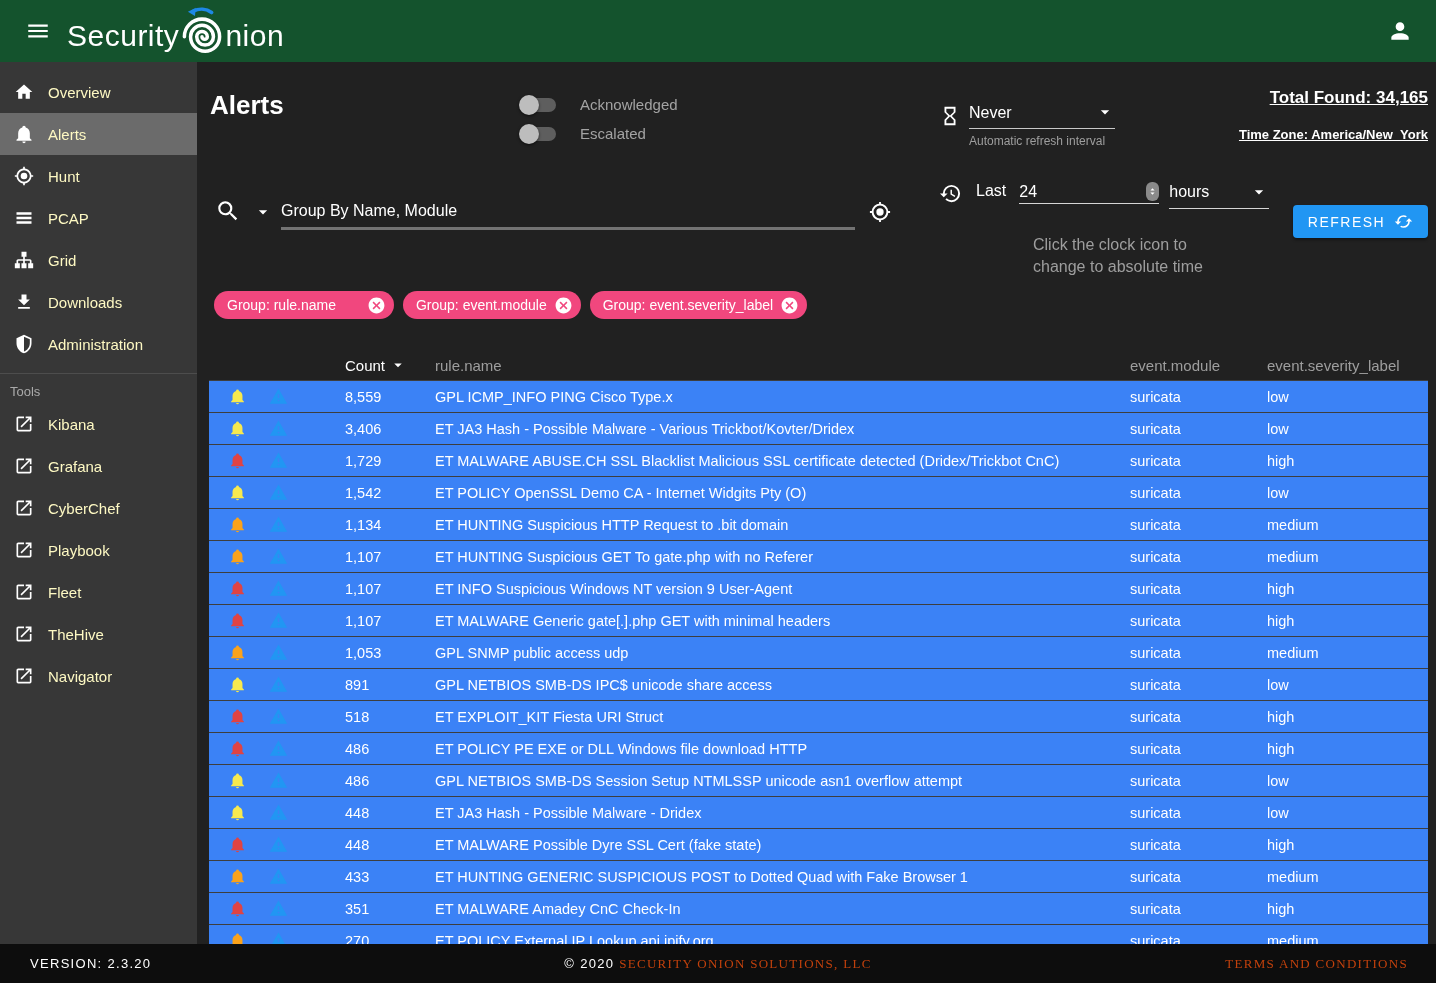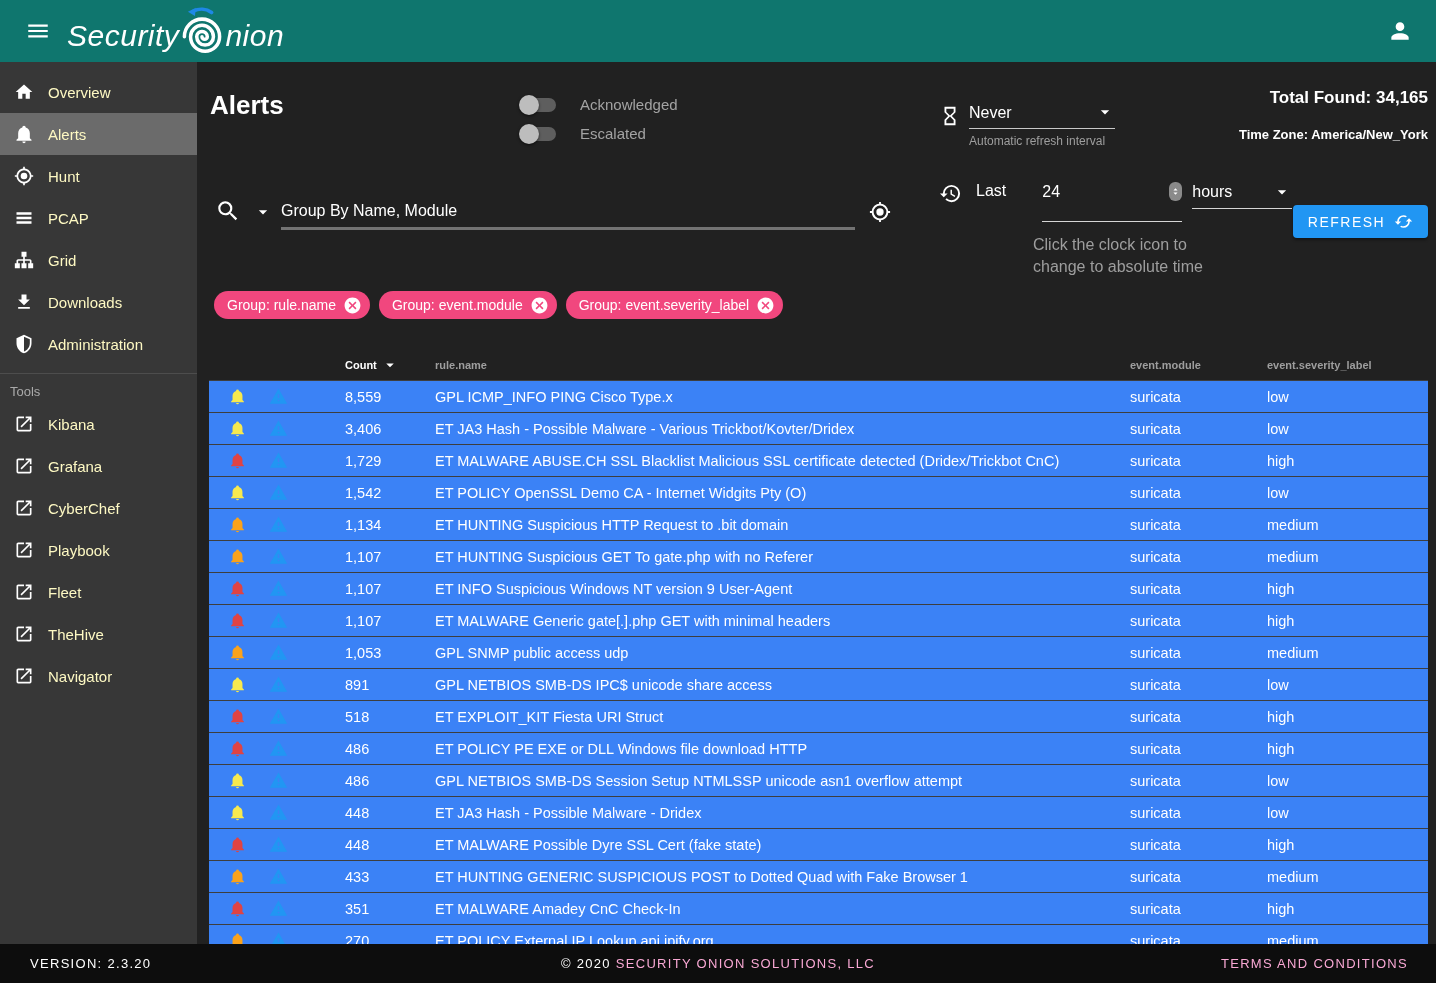--- a/index.html
+++ b/index.html
@@ -7,21 +7,21 @@
   body {
     font-family: "Liberation Sans", sans-serif;
     background: #212121; color: #fff;
     position: relative;
   }
   svg { display:block; }
 
   
   .topbar {
     position: absolute; top:0; left:0; width:1436px; height:62px;
-    background:#0f766e; display:flex; align-items:center; z-index:30;font-style:italic;
+    background:#14532d; display:flex; align-items:center; z-index:30;
   }
   .hamburger { margin-left:14px; width:48px; height:48px; display:flex; align-items:center; justify-content:center; cursor:pointer; border-radius:50%; }
   .brand { display:flex; align-items:flex-end; margin-left:5px; }
   .brand-text { font-size:30px; font-weight:400; color:#fff; letter-spacing:.5px; line-height:1; padding-bottom:6px; }
   .brand-swirl { position:relative; width:44px; height:52px; margin:0 1px; }
   .topbar-spacer { flex:1; }
   .account-btn { margin-right:12px; width:48px; height:48px; display:flex; align-items:center; justify-content:center; cursor:pointer; }
 
   
   .sidebar {
@@ -48,36 +48,36 @@
   .switch .knob { position:absolute; left:-3px; top:-3px; width:20px; height:20px; border-radius:50%; background:#bdbdbd; box-shadow:0 1px 3px rgba(0,0,0,.6); }
   .toggle-label { font-size:15px; color:#a3a3a3; }
 
   .interval { position:absolute; left:742px; top:40px; width:176px; }
   .interval-row { display:flex; align-items:center; cursor:pointer; }
   .interval-icon { width:22px; height:22px; margin-right:8px; }
   .interval-select { flex:1; display:flex; align-items:flex-end; justify-content:space-between; border-bottom:1px solid #c9c9c9; padding-bottom:6px; }
   .interval-value { font-size:16px; color:#fff; }
   .interval-caption { margin-left:30px; margin-top:5px; font-size:12px; color:#9e9e9e; }
 
-  .totals { position:absolute; right:8px; top:26px; text-align:right; }
+  .totals { position:absolute; right:8px; top:26px; text-align:right;text-decoration:underline; }
   .total-found { font-size:17px; font-weight:700; }
   .timezone { font-size:13px; font-weight:700; margin-top:19px; }
 
   
   .search-wrap { position:absolute; left:18px; top:136px; width:676px; display:flex; align-items:flex-end; }
   .search-icon { width:26px; height:26px; margin-bottom:6px; cursor:pointer; }
   .search-caret { width:20px; height:20px; margin:0 0 8px 12px; cursor:pointer; }
   .search-field { flex:1; margin-left:8px; border-bottom:3px solid #737373; display:flex; padding-bottom:7px; }
   .search-input { background:transparent; border:none; outline:none; color:#fff; font-size:16px; width:100%; font-family:"Liberation Sans",sans-serif; }
   .target-icon { width:22px; height:22px; margin:0 0 7px 14px; cursor:pointer; }
 
   .time-wrap { position:absolute; left:742px; top:120px; display:flex; align-items:flex-start; }
   .history-icon { width:23px; height:23px; margin-bottom:5px; cursor:pointer; }
   .last-label { font-size:16px; margin:0 0 7px 14px; }
-  .duration-field { width:140px; margin-left:36px; border-bottom:1px solid #d6d6d6; display:flex; align-items:center; justify-content:space-between; padding-bottom:20px; }
+  .duration-field { width:140px; margin-left:13px; border-bottom:1px solid #d6d6d6; display:flex; align-items:center; justify-content:space-between; padding-bottom:2px; }
   .duration-input { background:transparent; border:none; outline:none; color:#fff; font-size:16px; width:100px; font-family:"Liberation Sans",sans-serif; }
   .spinner-pill { width:13px; height:19px; background:#8a8a8a; border-radius:6px; display:flex; align-items:center; justify-content:center; cursor:pointer; }
   .unit-field { width:100px; margin-left:10px; border-bottom:1px solid #d6d6d6; display:flex; align-items:center; justify-content:space-between; padding-bottom:6px; cursor:pointer; }
   .unit-value { font-size:16px; }
   .hint { position:absolute; left:836px; top:172px; font-size:16px; color:#9e9e9e; line-height:1.35; width:170px; }
 
   .refresh-btn {
     position:absolute; left:1096px; top:143px; width:135px; height:33px;
     background:#2196f3; border:none; border-radius:4px; color:#fff;
     font-size:14px; font-weight:500; letter-spacing:1.5px; cursor:pointer;
@@ -91,40 +91,40 @@
   .chip {
     height:28px; border-radius:14px; background:#f1477e; color:#fff;
     font-size:14px; display:flex; align-items:center; padding:0 8px 0 13px; cursor:pointer;
   }
   .chip .chip-close { width:19px; height:19px; margin-left:7px; cursor:pointer; }
 
   
   .table { position:absolute; left:12px; top:288px; width:1219px; }
   .tgrid { display:grid; grid-template-columns:56px 38px 132px 695px 137px 1fr; align-items:center; }
   .thead { height:30px; }
-  .thead .th { font-size:11px; font-weight:700; color:#9e9e9e; }
+  .thead .th { font-size:15px; font-weight:400; color:#9e9e9e; }
   .thead .th.count { color:#fff; display:flex; align-items:center; padding-left:42px; cursor:pointer; }
   .thead .th.rule, .thead .th.module, .thead .th.sev { cursor:pointer; }
   .trow { height:32px; border-top:1px solid #3c3c3c; font-size:14.5px; cursor:pointer; background:#3b82f6; }
   .trow:first-of-type { border-top:none; }
   .tbody .trow { border-top:1px solid #3e3e3e; }
   .cell-bell { display:flex; justify-content:center; }
   .cell-tri { display:flex; justify-content:flex-start; padding-left:2px; }
   .cell-count { padding-left:42px; }
   .icon-btn { width:22px; height:22px; display:flex; align-items:center; justify-content:center; cursor:pointer; }
 
   
   .footer {
     position:absolute; left:0; bottom:0; width:1436px; height:39px;
     background:#0d0d0d; z-index:40; display:flex; align-items:center;
     font-size:13px; letter-spacing:1.3px; color:#fff;
   }
   .footer .version { position:absolute; left:30px; }
   .footer .copyright { position:absolute; left:0; right:0; text-align:center; }
-  .footer .copyright a, .footer .terms a { color:#f9a8d4; text-decoration:none; cursor:pointer; }
+  .footer .copyright a, .footer .terms a { color:#c2410c; text-decoration:none; cursor:pointer;font-family:Liberation Serif, serif; }
   .footer .terms { position:absolute; right:28px; }
 </style>
 </head>
 <body>
 
 <div class="topbar">
   <div class="hamburger">
     <svg width="26" height="26" viewBox="0 0 24 24">
         <path fill="#fff" d="M3,6H21V8H3V6M3,11H21V13H3V11M3,16H21V18H3V16Z"></path>
       </svg>
@@ -368,21 +368,21 @@
   <div class="hint">Click the clock icon to change to absolute time</div>
 
   <button class="refresh-btn">
     <span>REFRESH</span>
     <svg width="19" height="19" viewBox="0 0 24 24">
         <path fill="#fff" d="M19,8L15,12H18A6,6 0 0,1 12,18C11,18 10.03,17.75 9.2,17.3L7.74,18.76C8.97,19.54 10.43,20 12,20A8,8 0 0,0 20,12H23L19,8M6,12A6,6 0 0,1 12,6C13,6 13.97,6.25 14.8,6.7L16.26,5.24C15.03,4.46 13.57,4 12,4A8,8 0 0,0 4,12H1L5,16L9,12H6Z"></path>
       </svg>
   </button>
 
   <div class="chips" id="chips">
-    <div class="chip" style="background: rgb(241, 71, 126);">
+    <div class="chip" style="background: rgb(241, 71, 126); gap: 24px;">
       <span class="chip-label">Group: rule.name</span>
       <span class="chip-close">
         <svg width="19" height="19" viewBox="0 0 24 24">
             <path fill="#fff" d="M12,2C17.53,2 22,6.47 22,12C22,17.53 17.53,22 12,22C6.47,22 2,17.53 2,12C2,6.47 6.47,2 12,2M15.59,7L12,10.59L8.41,7L7,8.41L10.59,12L7,15.59L8.41,17L12,13.41L15.59,17L17,15.59L13.41,12L17,8.41L15.59,7Z"></path>
           </svg>
       </span>
     </div>
 
     <div class="chip" style="background: rgb(241, 71, 126);">
       <span class="chip-label">Group: event.module</span>

